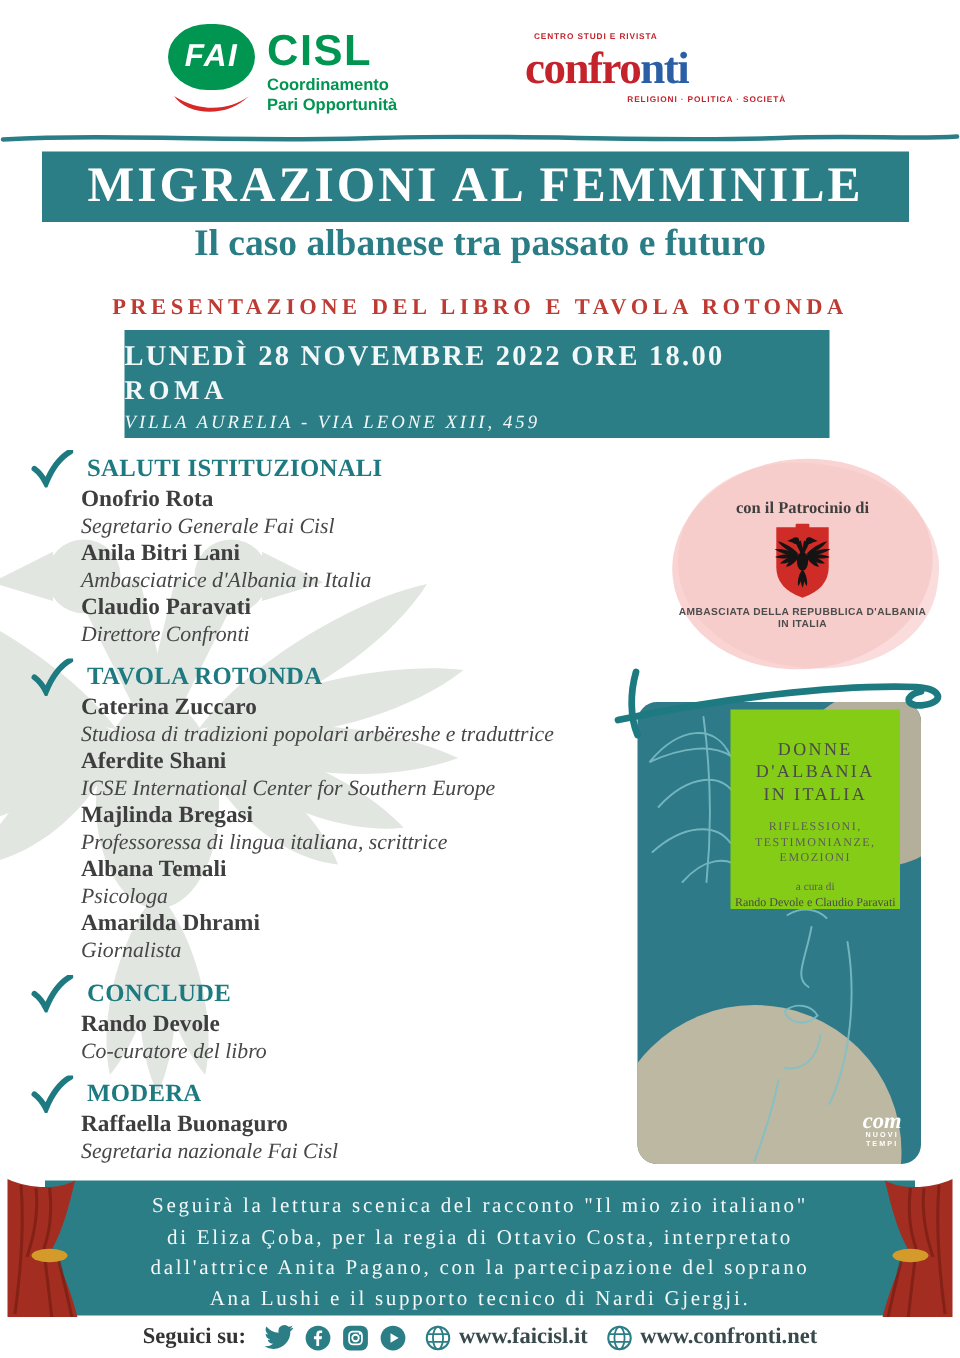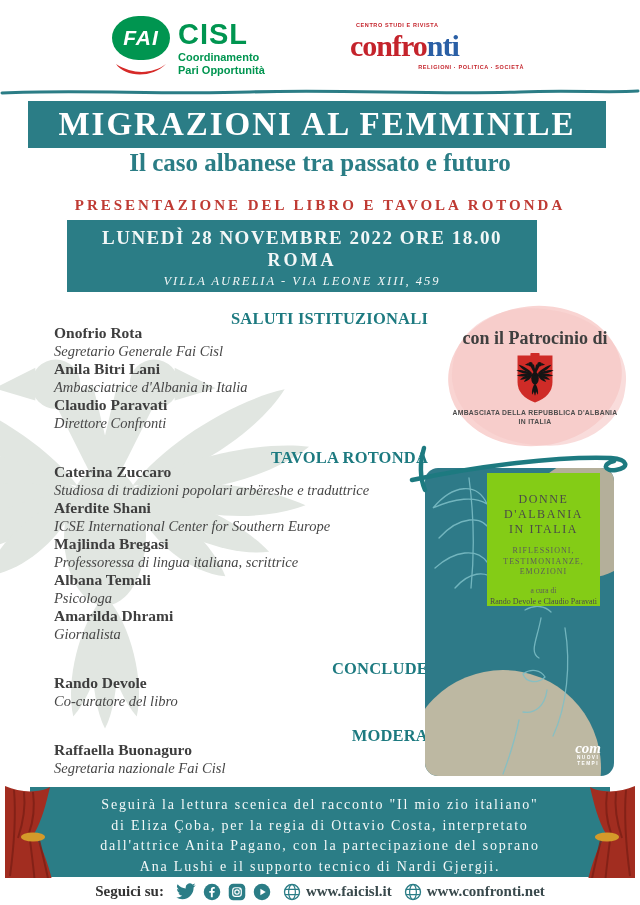--- a/index.html
+++ b/index.html
@@ -31,47 +31,47 @@
   .divider { position:absolute; left:0; top:86px; width:640px; height:12px; }
 
   
   .title-banner { position:absolute; left:28px; top:101px; width:578px; height:47px;
                   background:#2b7d86; color:#ffffff; display:flex; align-items:center; justify-content:center;
                   font-weight:bold; font-size:33px; letter-spacing:2px; }
   .subtitle { position:absolute; left:0; top:149px; width:640px; text-align:center;
               color:#2a7d85; font-weight:bold; font-size:25px; }
   .kicker { position:absolute; left:0; top:197px; width:640px; text-align:center;
             color:#bf3a33; font-weight:bold; font-size:15px; letter-spacing:3px; }
-  .event-banner { position:absolute; left:67px; top:220px; width:470px; height:72px;
-                  background:#2b7d86; color:#f2f7f7; text-align:center; padding-top:7px; }
+  .event-banner { position:absolute; left:83px; top:220px; width:470px; height:72px;
+                  background:#2b7d86; color:#f2f7f7; text-align:left; padding-top:7px; }
   .event-line1 { font-weight:bold; font-size:19px; letter-spacing:1.5px; }
   .event-line2 { font-weight:bold; font-size:18px; letter-spacing:3px; margin-top:1px; }
   .event-line3 { font-style:italic; font-size:12.5px; letter-spacing:2px; margin-top:3px; }
 
   
   .watermark { position:absolute; left:-100px; top:290px; color:#e1e6e1; z-index:0; }
 
   
   .program { position:absolute; left:20px; top:300px; width:408px; z-index:1; }
   .section { margin-bottom:7px; }
-  .sec-head { display:flex; align-items:flex-end; gap:9px; height:24px;flex-direction:column; }
+  .sec-head { display:flex; align-items:center; gap:9px; height:24px; }
   .sec-title { color:#1d7a80; font-weight:bold; font-size:16.5px; letter-spacing:.2px; }
   .speaker-name { padding-left:34px; color:#3e3e3e; font-weight:bold; font-size:15.5px;
                   line-height:18px; white-space:nowrap; }
   .speaker-role { padding-left:34px; color:#474747; font-style:italic; font-size:14.5px;
                   line-height:18px; white-space:nowrap; }
 
   
   .badge { position:absolute; left:448px; top:306px; width:174px; height:140px; z-index:1; }
   .badge-bg1 { position:absolute; inset:0; background:#f9d4d2; border-radius:50%; transform:rotate(-6deg); }
   .badge-bg2 { position:absolute; inset:3px -4px 1px 4px; background:#f6c9c7; opacity:.65;
                border-radius:48%; transform:rotate(7deg); }
   .badge-content { position:relative; z-index:2; height:100%; display:flex; flex-direction:column;
                    align-items:center; justify-content:center; gap:4px; padding-top:2px; }
-  .badge-intro { color:#3f3f3f; font-weight:bold; font-size:18px; }
+  .badge-intro { color:#3f3f3f; font-weight:bold; font-size:11px; }
   .badge-org { color:#4c4c4c; font-family:"Liberation Sans",sans-serif; font-weight:bold;
                font-size:6.8px; letter-spacing:.3px; text-align:center; line-height:8.5px; }
 
   
   .book-swoosh { position:absolute; left:408px; top:442px; z-index:2; }
   .book { position:absolute; left:425px; top:468px; width:189px; height:308px; background:#2e7a88;
           border-radius:13px; overflow:hidden; z-index:1; }
   .book-circle-tr { position:absolute; left:102px; top:-8px; width:118px; height:118px;
                     border-radius:50%; background:#b4af9a; }
   .book-circle-b { position:absolute; left:-20px; top:202px; width:196px; height:196px;

